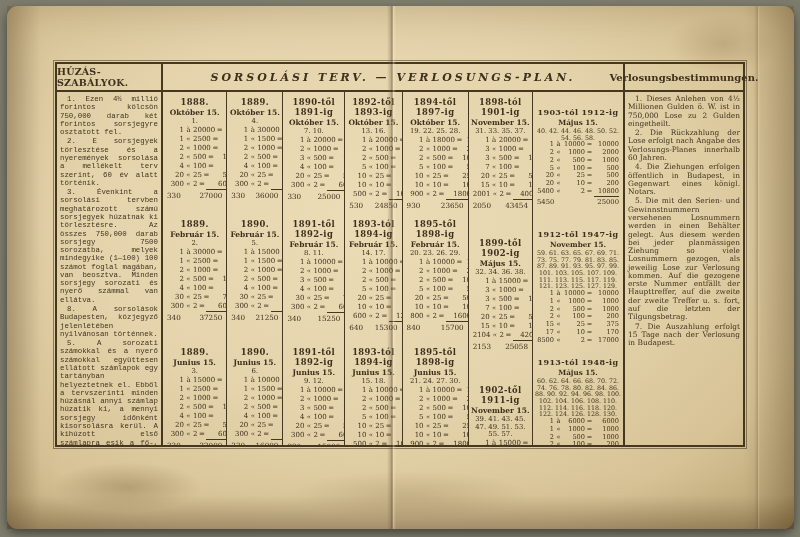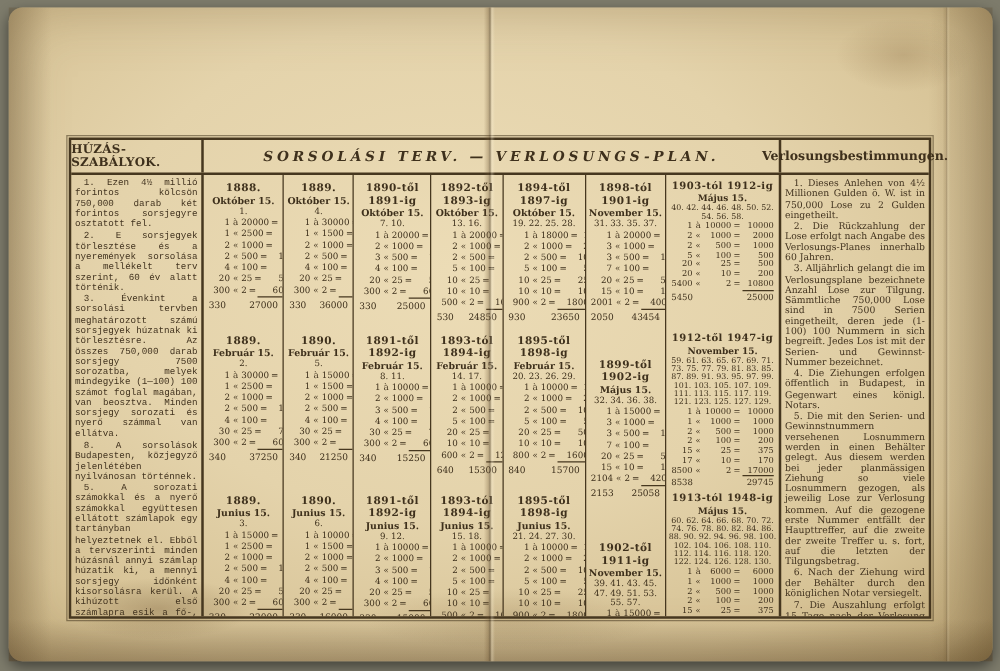--- a/index.html
+++ b/index.html
@@ -23,21 +23,21 @@
   .stain.s6{left:7px;top:495px;width:787px;height:34px;background:linear-gradient(0deg,rgba(80,60,35,.30),transparent);}
   .fold-crease{
     position:absolute;top:6px;bottom:8px;left:387px;width:9px;
     background:linear-gradient(90deg,rgba(110,85,50,0) 0%,rgba(110,85,50,.30) 40%,rgba(60,45,25,.45) 55%,rgba(255,246,222,.30) 72%,rgba(110,85,50,0) 100%);
   }
   .fold-crease.right{left:754px;width:6px;opacity:.5;}
 
   .frame{
     position:absolute;left:55px;top:62px;width:690px;height:385px;
     border:2px solid #46371f;outline:1px solid rgba(70,55,31,.55);outline-offset:1px;
-    display:flex;flex-direction:column;color:#3e301c;box-sizing:border-box;margin-top:48px;
+    display:flex;flex-direction:column;color:#3e301c;box-sizing:border-box;
   }
   .hdr-row{display:flex;border-bottom:2px solid #46371f;height:26px;flex:0 0 26px;align-items:stretch;}
   .hdr-left{width:106px;flex:0 0 106px;border-right:2px solid #46371f;display:flex;align-items:center;justify-content:center;font-weight:bold;font-size:9.5px;letter-spacing:.2px;box-sizing:border-box;}
   .hdr-center{flex:1;display:flex;align-items:center;justify-content:center;font-weight:bold;font-size:11px;letter-spacing:3px;white-space:nowrap;font-style:italic;}
   .hdr-right{width:120px;flex:0 0 120px;border-left:2px solid #46371f;display:flex;align-items:center;justify-content:center;font-weight:bold;font-size:10px;box-sizing:border-box;}
 
   .body-row{flex:1;display:flex;min-height:0;}
   .rules{width:106px;flex:0 0 106px;padding:3px 3px 0;font-size:7.4px;line-height:1.12;text-align:justify;color:#42331f;overflow:hidden;box-sizing:border-box;}
   .rules p{margin:0 0 1px;text-indent:7px;}
   .rules-hu{border-right:2px solid #46371f;font-family:Liberation Mono, monospace;}
@@ -64,21 +64,21 @@
   .eq{flex:0 0 9px;text-align:center;}
   .tot{flex:0 0 25px;text-align:right;}
   .prize-row.last .tot{border-bottom:1px solid #46371f;}
   .total-row{display:flex;justify-content:space-between;font-size:7.2px;padding:0 3px;margin-top:1px;}
   
   .plan-col:nth-child(7) .prize-row{font-size:6.6px;line-height:1.18;}
   .plan-col:nth-child(7) .t0{font-size:8px;}
   .plan-col:nth-child(7) .t1{font-size:7.2px;}
   .plan-col:nth-child(7) .t2{font-size:6.3px;line-height:1.06;}
   .plan-col:nth-child(7) .total-row{font-size:6.8px;}
-  .plan-col:nth-child(7) .plan-section{padding-top:3px;}
+  .plan-col:nth-child(7) .plan-section{padding-top:15px;}
 </style>
 </head>
 <body>
 
 <div class="paper"></div>
 <div class="stain s1"></div>
 <div class="stain s2"></div>
 <div class="stain s3"></div>
 <div class="stain s4"></div>
 <div class="stain s5"></div>
@@ -1253,23 +1253,21 @@
               <span class="amt">10</span>
               <span class="eq">=</span>
               <span class="tot">170</span>
             </div>
           </div>
         </div>
       </div>
     <div class="rules rules-de">
         <p>1. Dieses Anlehen von 4½ Millionen Gulden ö. W. ist in 750,000 Lose zu 2 Gulden eingetheilt.</p>
         <p>2. Die Rückzahlung der Lose erfolgt nach Angabe des Verlosungs-Planes innerhalb 60 Jahren.</p>
-        <p>3. Alljährlich gelangt die im Verlosungsplane bezeichnete Anzahl Lose zur Tilgung. Sämmtliche 750,000 Lose sind in 7500 Serien eingetheilt, deren jede (1-100) 100 Nummern in sich begreift. Jedes Los ist mit der Serien- und Gewinnst-Nummer bezeichnet.</p>
         <p>4. Die Ziehungen erfolgen öffentlich in Budapest, in Gegenwart eines königl. Notars.</p>
         <p>5. Die mit den Serien- und Gewinnstnummern versehenen Losnummern werden in einen Behälter gelegt. Aus diesem werden bei jeder planmässigen Ziehung so viele Losnummern gezogen, als jeweilig Lose zur Verlosung kommen. Auf die gezogene erste Nummer entfällt der Haupttreffer, auf die zweite der zweite Treffer u. s. fort, auf die letzten der Tilgungsbetrag.</p>
-        <p>6. Nach der Ziehung wird der Behälter durch den königlichen Notar versiegelt.</p>
         <p>7. Die Auszahlung erfolgt 15 Tage nach der Verlosung in Budapest.</p>
       </div>
   </div>
 </div>
 
 <div class="fold-crease"></div>
 <div class="fold-crease right"></div>
 
 </body></html>

